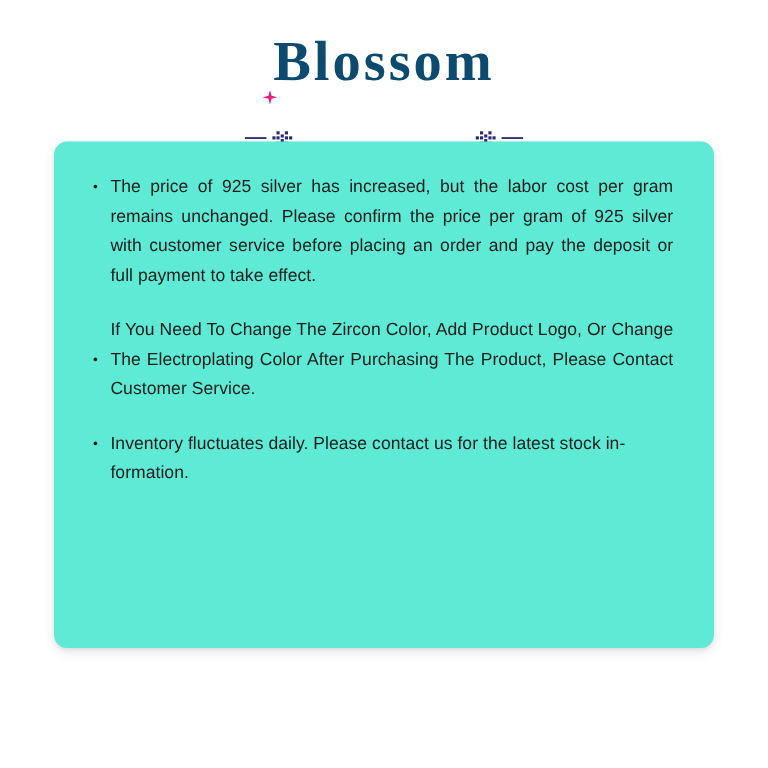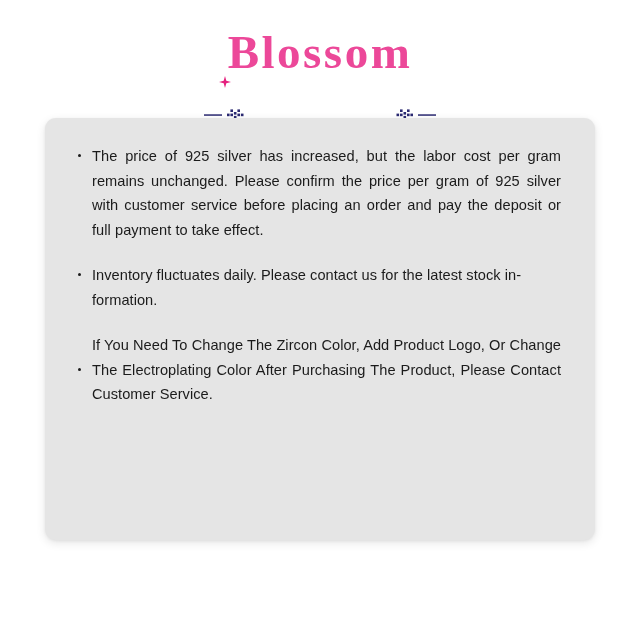--- a/index.html
+++ b/index.html
@@ -29,21 +29,21 @@
     text-align: center;
   }
   .brand-wordmark {
     position: relative;
     display: inline-block;
     font-family: "Liberation Serif", "DejaVu Serif", serif;
     font-size: 47px;
     line-height: 1.06;
     font-weight: 700;
     letter-spacing: 2.5px;
-    color: #ec4899;
+    color: #0c4a6e;
     white-space: nowrap;
   }
   .brand-sparkle {
     position: absolute;
     left: -9px;
     top: 20px;
     width: 12px;
     height: 12px;
     pointer-events: none;
   }
@@ -69,21 +69,21 @@
   }
   .orn svg { display: block; }
 
   
   .card {
     position: absolute;
     left: 45px;
     top: 118px;
     width: 550px;
     height: 422px;
-    background: #e5e5e5;
+    background: #5eead4;
     border-radius: 11px;
     box-shadow: 0 3px 10px rgba(0,0,0,0.10),
                 0 1px 3px rgba(0,0,0,0.06);
     box-sizing: border-box;
     padding: 26px 34px 20px 33px;
   }
 
   .bullet-list {
     margin: 0;
     padding: 0;
@@ -187,28 +187,28 @@
   </div>
 
   <div class="card">
     <ul class="bullet-list">
 
       <li class="bullet-item">
         <span class="bullet-dot"></span>
         <span>The price of 925 silver has increased, but the labor cost per gram remains unchanged. Please confirm the price per gram of 925 silver with customer service before placing an order and pay the deposit or full payment to take effect.</span>
       </li>
 
+      <li class="bullet-item dot-mid">
+        <span class="bullet-dot"></span>
+        <span>If You Need To Change The Zircon Color, Add Product Logo, Or Change The Electroplating Color After Purchasing The Product, Please Contact Customer Service.</span>
+      </li>
+
       <li class="bullet-item no-justify">
         <span class="bullet-dot"></span>
         <span>Inventory fluctuates daily. Please contact us for the latest stock in-formation.</span>
       </li>
 
-      <li class="bullet-item dot-mid">
-        <span class="bullet-dot"></span>
-        <span>If You Need To Change The Zircon Color, Add Product Logo, Or Change The Electroplating Color After Purchasing The Product, Please Contact Customer Service.</span>
-      </li>
-
 
     </ul>
   </div>
 
 
 </div>
 
 </body></html>

